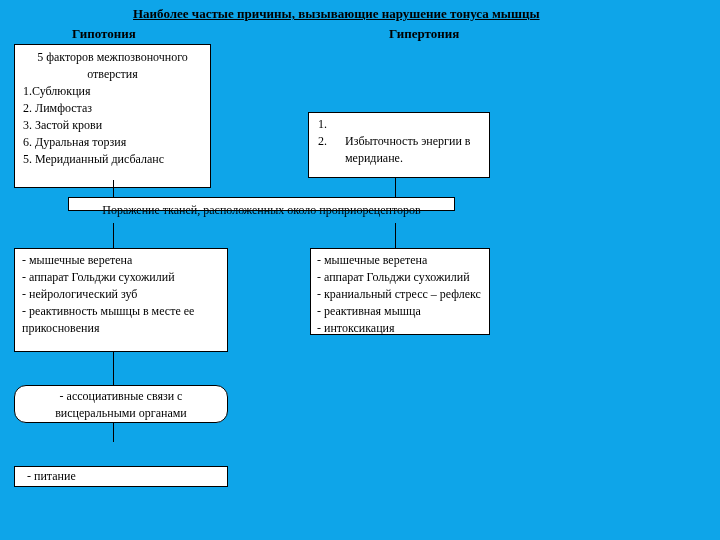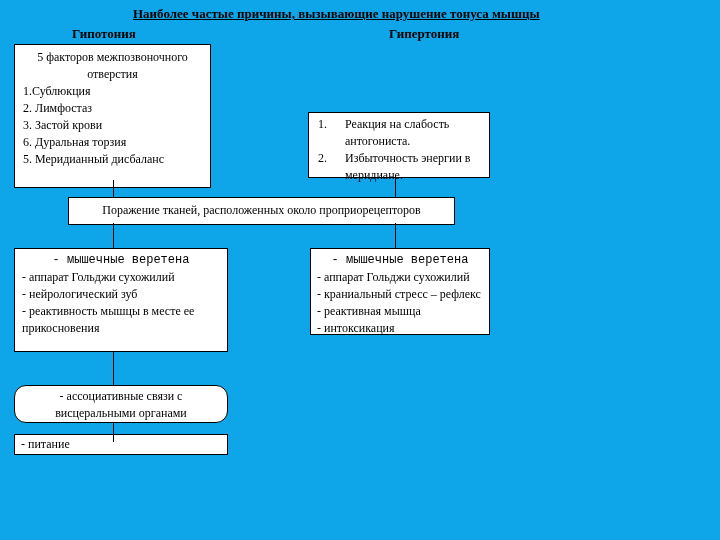--- a/index.html
+++ b/index.html
@@ -51,46 +51,46 @@
     left: 308px; top: 112px;
     width: 182px; height: 66px;
     padding: 3px 4px 0 9px;
   }
   .num-item {
     display: grid;
     grid-template-columns: 27px 1fr;
   }
   .box-middle {
     left: 68px; top: 197px;
-    width: 387px; height: 28px;
+    width: 387px; height: 14px;
     text-align: center;
     line-height: 24px;
   }
   .box-hypo-detail {
     left: 14px; top: 248px;
     width: 214px; height: 104px;
     padding: 3px 7px;
   }
   .box-hyper-detail {
     left: 310px; top: 248px;
     width: 180px; height: 87px;
     padding: 3px 6px;
   }
-  .centered-line { text-align: center; font-family: Liberation Mono, monospace; }
+  .centered-line { text-align: left; }
   .box-associative {
     left: 14px; top: 385px;
     width: 214px; height: 38px;
     padding: 2px 10px;
     text-align: center;
     border-radius: 12px;
   }
   .box-nutrition {
-    left: 14px; top: 434px;
+    left: 14px; top: 466px;
     width: 214px; height: 21px;
-    padding: 1px 6px;
+    padding: 1px 12px;
   }
   .connector {
     position: absolute;
     width: 1px;
     background: #000000;
   }
   .c1 { left: 113px; top: 180px; height: 17px; }
   .c2 { left: 395px; top: 178px; height: 19px; }
   .c3 { left: 113px; top: 223px; height: 25px; }
   .c4 { left: 395px; top: 223px; height: 25px; }
@@ -112,21 +112,20 @@
     <div>1.Сублюкция</div>
     <div>2. Лимфостаз</div>
     <div>3. Застой крови</div>
     <div>6. Дуральная торзия</div>
     <div>5. Меридианный дисбаланс</div>
   </div>
 
   <div class="box box-hyper-causes">
     <div class="num-item">
       <span>1.</span>
-      <span>Реакция на слабость антогониста.</span>
     </div>
     <div class="num-item">
       <span>2.</span>
       <span>Избыточность энергии в меридиане.</span>
     </div>
   </div>
 
   <div class="box box-middle">Поражение тканей, расположенных около проприорецепторов</div>
 
   <div class="box box-hypo-detail">

